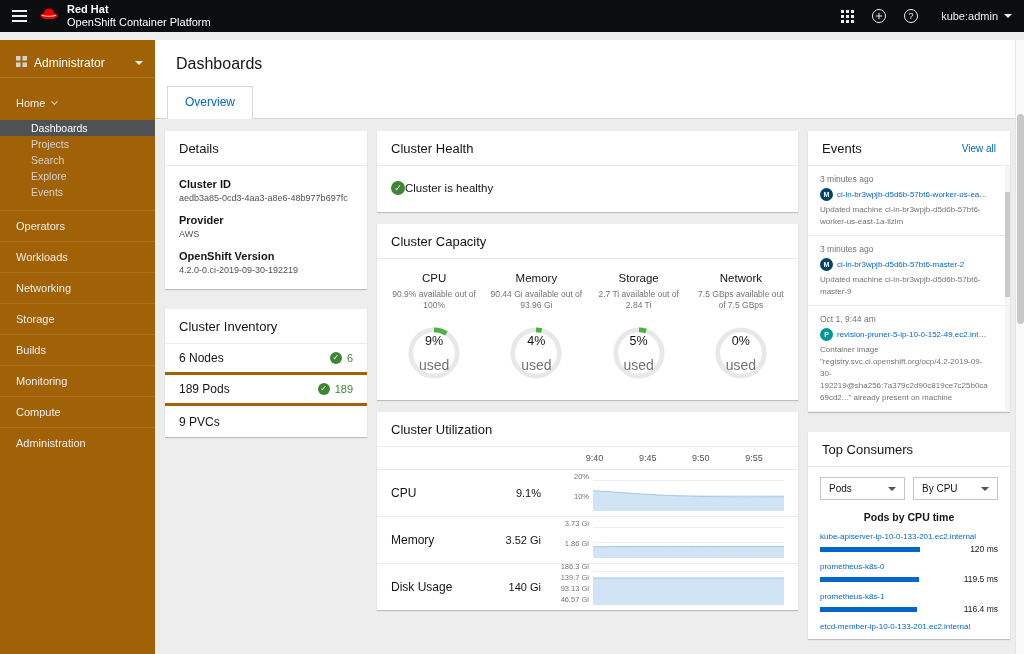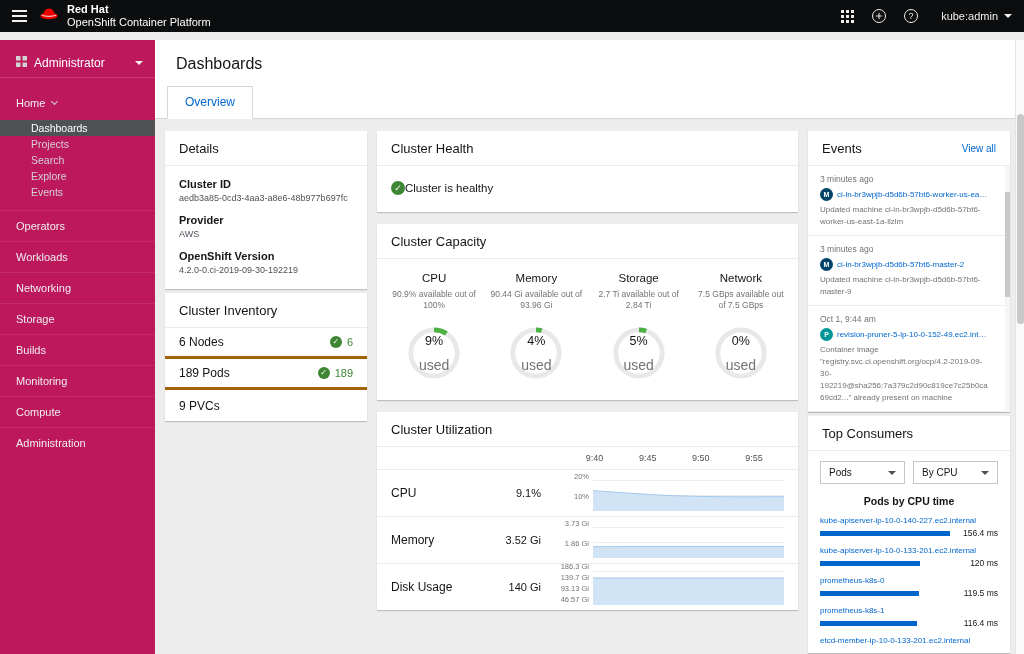--- a/index.html
+++ b/index.html
@@ -17,21 +17,21 @@
   .brand-l1 { font-size:11px; font-weight:bold; }
   .brand-l2 { font-size:11px; }
   .mast-right { margin-left:auto; display:flex; align-items:center; gap:8px; padding-right:12px; }
   .mast-icon { width:24px; height:24px; display:flex; align-items:center; justify-content:center; cursor:pointer; }
   .user-menu { display:flex; align-items:center; gap:6px; color:#f0f0f0; font-size:11px; margin-left:10px; cursor:pointer; }
   .caret-down { width:0; height:0; border-left:4px solid transparent; border-right:4px solid transparent;
     border-top:4px solid #f0f0f0; display:inline-block; }
   .caret-down.dark { border-top-color:#4d5258; }
 
   
-  .sidebar { position:absolute; top:40px; left:0; bottom:0; width:155px; background:#be185d; padding-top:8px; z-index:20; }
+  .sidebar { position:absolute; top:40px; left:0; bottom:0; width:155px; background:#a16207; padding-top:8px; z-index:20; }
   .perspective { height:30px; display:flex; align-items:center; gap:7px; padding:0 12px 0 16px;
     color:#fff; font-size:12px; border-bottom:1px solid rgba(255,255,255,0.14); cursor:pointer; }
   .perspective .caret-down { margin-left:auto; }
   .nav { margin-top:10px; }
   .nav-item { height:30px; display:flex; align-items:center; gap:7px; padding-left:16px;
     color:#ededed; font-size:11px; cursor:pointer; }
   .nav-item.section { height:31px; border-top:1px solid rgba(255,255,255,0.08); }
   .chev { display:inline-block; width:5px; height:5px; border:solid #d2d2d2; border-width:0 1.5px 1.5px 0;
     transform:rotate(45deg); margin-top:-3px; }
   .subnav { margin:2px 0 10px; }
@@ -42,21 +42,21 @@
   
   .main { position:absolute; top:40px; left:155px; right:0; bottom:0; display:flex; flex-direction:column; }
   .page-header { background:#fff; }
   .page-title { font-size:16px; color:#151515; padding:15px 0 13px 21px; }
   .tabs { position:relative; display:flex; padding-left:12px; }
   .tabs::after { content:""; position:absolute; left:0; right:0; bottom:0; height:1px; background:#d6d6d6; }
   .tab { position:relative; z-index:1; background:#fff; border:1px solid #d6d6d6; border-bottom:1px solid #fff;
     color:#0066cc; font-size:12px; padding:8px 17px 9px; cursor:pointer; }
 
   .content { flex:1; overflow:hidden; padding:12px 14px 12px 10px; display:flex; gap:10px; }
-  .col-left, .col-right { width:202px; flex:none; display:flex; flex-direction:column; gap:4px; }
+  .col-left, .col-right { width:202px; flex:none; display:flex; flex-direction:column; gap:20px; }
   .col-mid { flex:1; display:flex; flex-direction:column; gap:12px; min-width:0; }
 
   .card { background:#fff; box-shadow:0 1px 1px rgba(3,3,3,0.2); }
   .card-header { display:flex; justify-content:space-between; align-items:center; padding:10px 14px 9px;
     border-bottom:1px solid #ebebeb; font-size:13px; color:#151515; }
   .link { color:#0066cc; cursor:pointer; }
   .card-header .link { font-size:10px; }
 
   
   .details-body { padding:12px 14px 3px; }
@@ -481,29 +481,20 @@
             <span class="caret-down dark"></span>
           </div>
           <div class="pf-select">
             <span>By CPU</span>
             <span class="caret-down dark"></span>
           </div>
         </div>
         <div class="tc-title">Pods by CPU time</div>
 
         <div class="tc-row">
-          <span class="tc-link">kube-apiserver-ip-10-0-140-227.ec2.internal</span>
-          <div class="tc-barrow">
-            <div class="tc-track">
-                <div class="tc-bar" style="width: 100%; background: rgb(0, 102, 204);"></div>
-              </div>
-            <div class="tc-val">156.4 ms</div>
-          </div>
-        </div>
-        <div class="tc-row">
           <span class="tc-link">kube-apiserver-ip-10-0-133-201.ec2.internal</span>
           <div class="tc-barrow">
             <div class="tc-track">
                 <div class="tc-bar" style="width: 76.7%; background: rgb(0, 102, 204);"></div>
               </div>
             <div class="tc-val">120 ms</div>
           </div>
         </div>
         <div class="tc-row">
           <span class="tc-link">prometheus-k8s-0</span>

